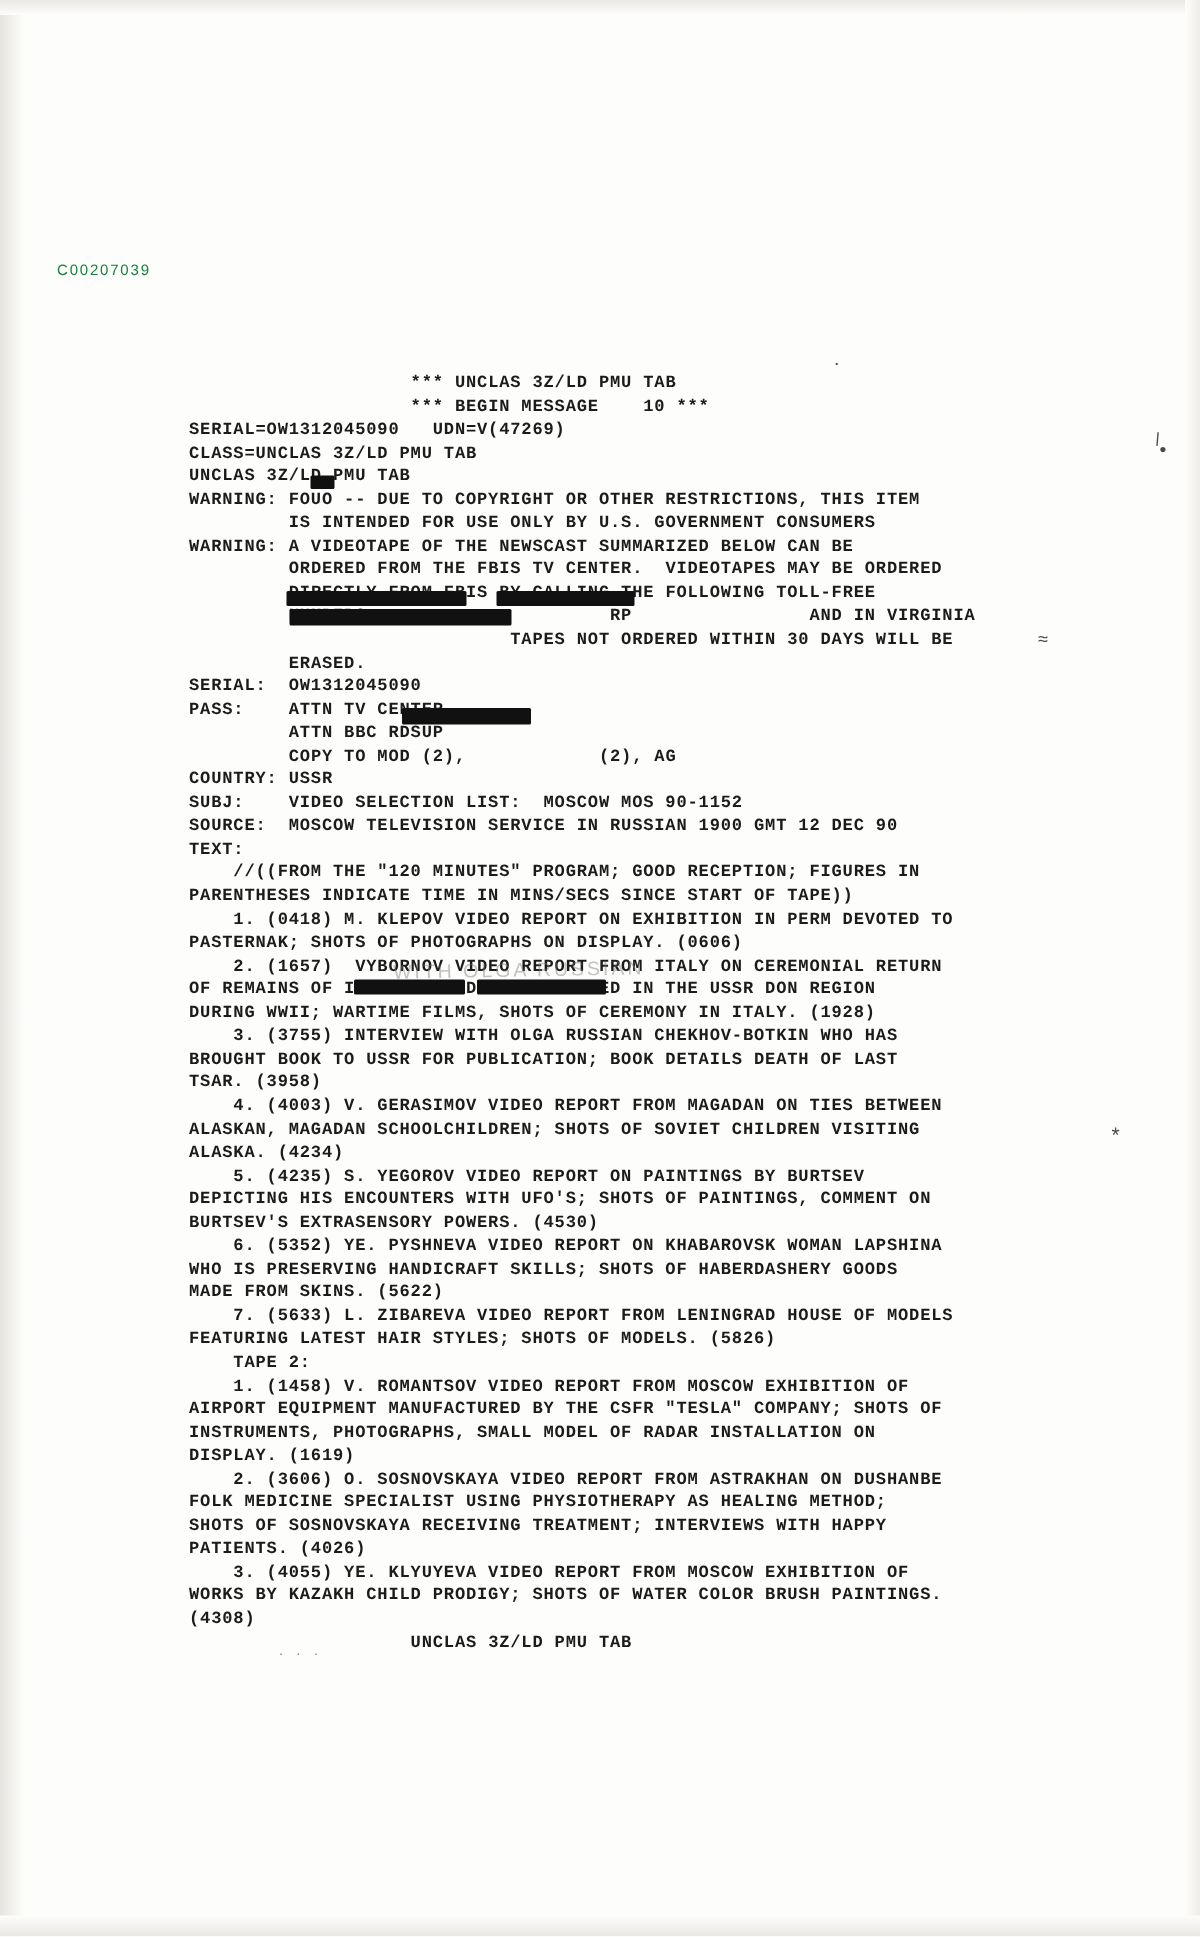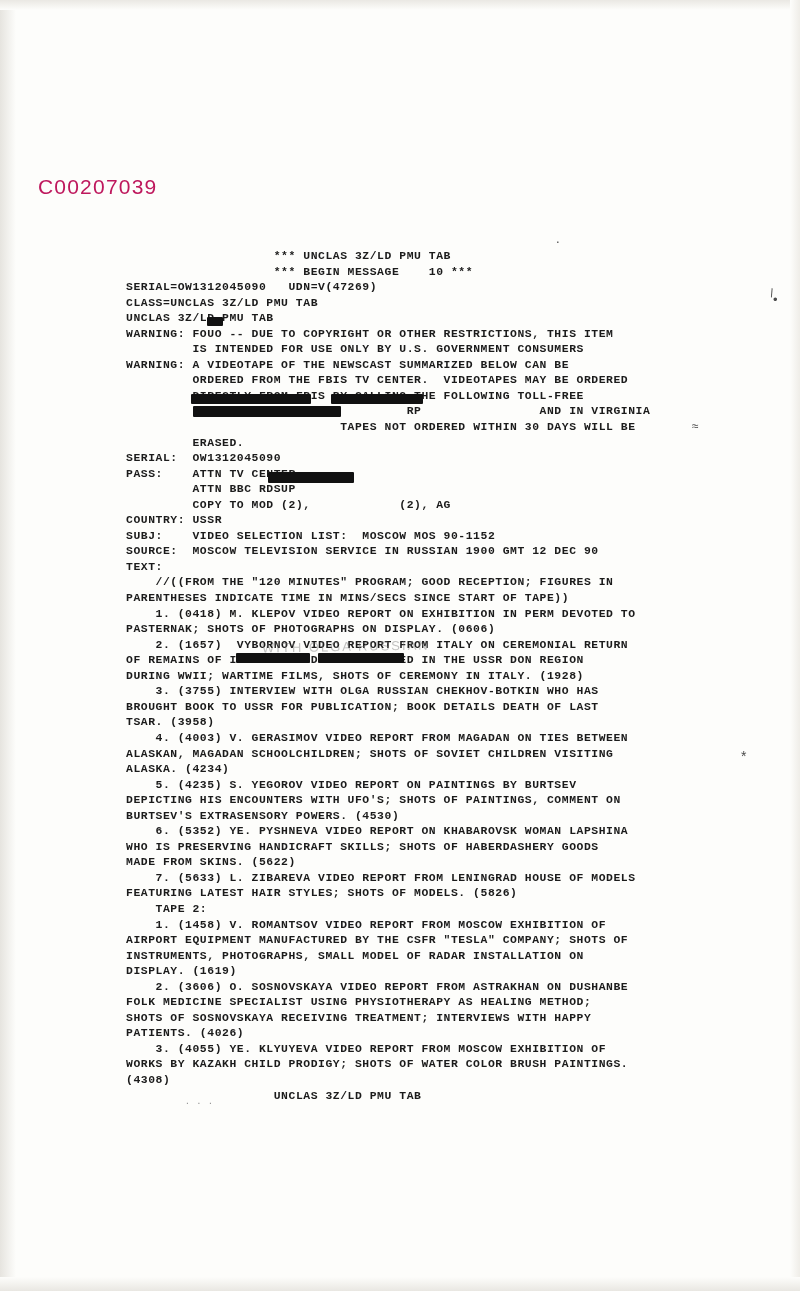--- a/index.html
+++ b/index.html
@@ -40,23 +40,23 @@
     position: absolute;
     left: 0; bottom: 0;
     width: 800px; height: 14px;
     background: linear-gradient(to top, #e9e7e2, #fdfdfb);
   }
 
   .doc-id {
     position: absolute;
     left: 38px;
     top: 175px;
-    font-size: 21px;
+    font-size: 10px;
     letter-spacing: 1.2px;
-    color: #be185d;
+    color: #15803d;
     font-family: "Liberation Sans", sans-serif;
   }
 
   .body-text {
     position: absolute;
     left: 126px;
     top: 236px;
     width: 640px;
     font-size: 11.4px;
     line-height: 15.55px;

